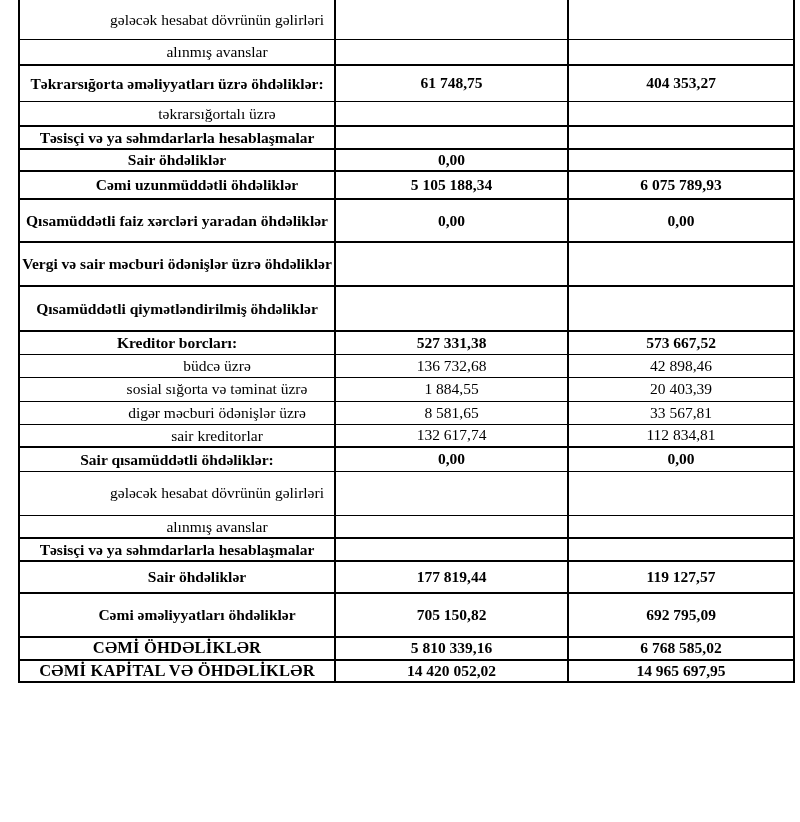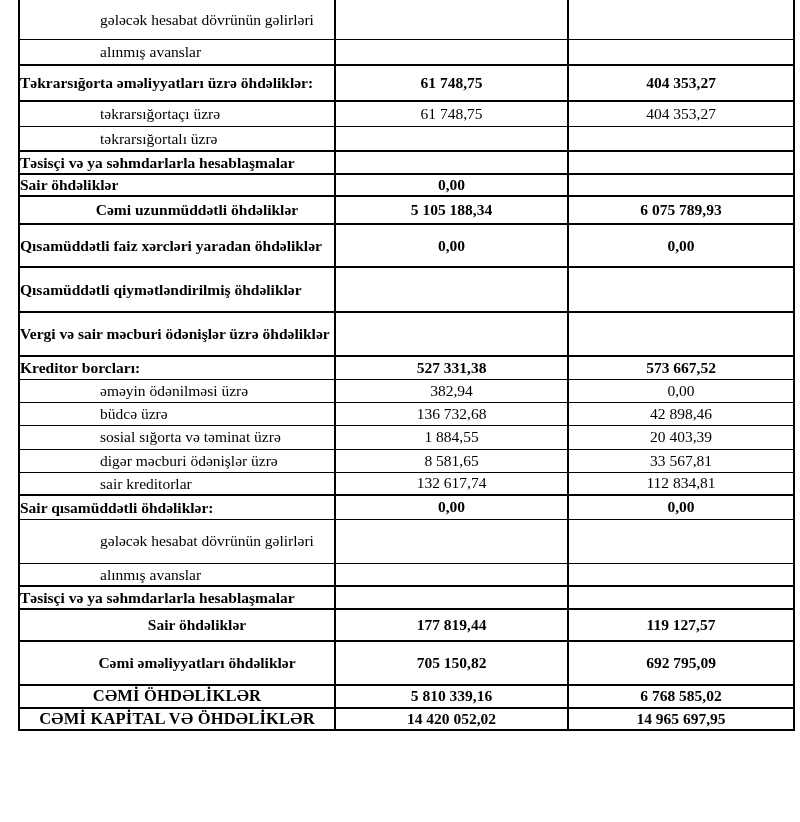--- a/index.html
+++ b/index.html
@@ -32,21 +32,21 @@
   }
   tr.thick td { border-top-width: 2px; }
   tr.cut td { border-top: none; }
   tbody tr:last-child td { border-bottom-width: 2px; }
 
   td.label {
     font-size: 15.5px;
     line-height: 1.25;
     padding: 2px 6px 2px 7px;
     vertical-align: middle;
-    text-align: left;
+    text-align: center;
   }
   tr.r-sub td.label { text-indent: 80px; font-weight: normal; }
   tr.r-section td.label { font-weight: bold; }
   tr.r-total td.label { font-weight: bold; text-align: center; text-indent: 0; padding-left: 40px; }
   tr.r-heading td.label {
     font-weight: bold;
     text-align: center;
     font-size: 16.5px;
     letter-spacing: 0.2px;
   }
@@ -82,25 +82,20 @@
       <tr class="r-sub" style="height: 26px;">
         <td class="label">alınmış avanslar</td>
         <td class="num"></td>
         <td class="num"></td>
       </tr>
       <tr class="r-section thick" style="height: 36px;">
         <td class="label">Təkrarsığorta əməliyyatları üzrə öhdəliklər:</td>
         <td class="num b">61 748,75</td>
         <td class="num b">404 353,27</td>
       </tr>
-      <tr class="r-sub thick" style="height: 25px;">
-        <td class="label">təkrarsığortaçı üzrə</td>
-        <td class="num">61 748,75</td>
-        <td class="num">404 353,27</td>
-      </tr>
       <tr class="r-sub" style="height: 25px;">
         <td class="label">təkrarsığortalı üzrə</td>
         <td class="num"></td>
         <td class="num"></td>
       </tr>
       <tr class="r-section thick" style="height: 23px;">
         <td class="label">Təsisçi və ya səhmdarlarla hesablaşmalar</td>
         <td class="num"></td>
         <td class="num"></td>
       </tr>
@@ -112,39 +107,34 @@
       <tr class="r-total thick" style="height: 28px;">
         <td class="label">Cəmi uzunmüddətli öhdəliklər</td>
         <td class="num b">5 105 188,34</td>
         <td class="num b">6 075 789,93</td>
       </tr>
       <tr class="r-section thick" style="height: 43px;">
         <td class="label">Qısamüddətli faiz xərcləri yaradan öhdəliklər</td>
         <td class="num b">0,00</td>
         <td class="num b">0,00</td>
       </tr>
-      <tr class="r-section thick" style="height: 45px;">
-        <td class="label">Qısamüddətli qiymətləndirilmiş öhdəliklər</td>
+      <tr class="r-section thick" style="height: 44px;">
+        <td class="label">Vergi və sair məcburi ödənişlər üzrə öhdəliklər</td>
         <td class="num"></td>
         <td class="num"></td>
       </tr>
-      <tr class="r-section thick" style="height: 44px;">
-        <td class="label">Vergi və sair məcburi ödənişlər üzrə öhdəliklər</td>
+      <tr class="r-section thick" style="height: 45px;">
+        <td class="label">Qısamüddətli qiymətləndirilmiş öhdəliklər</td>
         <td class="num"></td>
         <td class="num"></td>
       </tr>
       <tr class="r-section thick" style="height: 23px;">
         <td class="label">Kreditor borcları:</td>
         <td class="num b">527 331,38</td>
         <td class="num b">573 667,52</td>
-      </tr>
-      <tr class="r-sub" style="height: 23px;">
-        <td class="label">əməyin ödənilməsi üzrə</td>
-        <td class="num">382,94</td>
-        <td class="num">0,00</td>
       </tr>
       <tr class="r-sub" style="height: 23px;">
         <td class="label">büdcə üzrə</td>
         <td class="num">136 732,68</td>
         <td class="num">42 898,46</td>
       </tr>
       <tr class="r-sub" style="height: 24px;">
         <td class="label">sosial sığorta və təminat üzrə</td>
         <td class="num">1 884,55</td>
         <td class="num">20 403,39</td>

